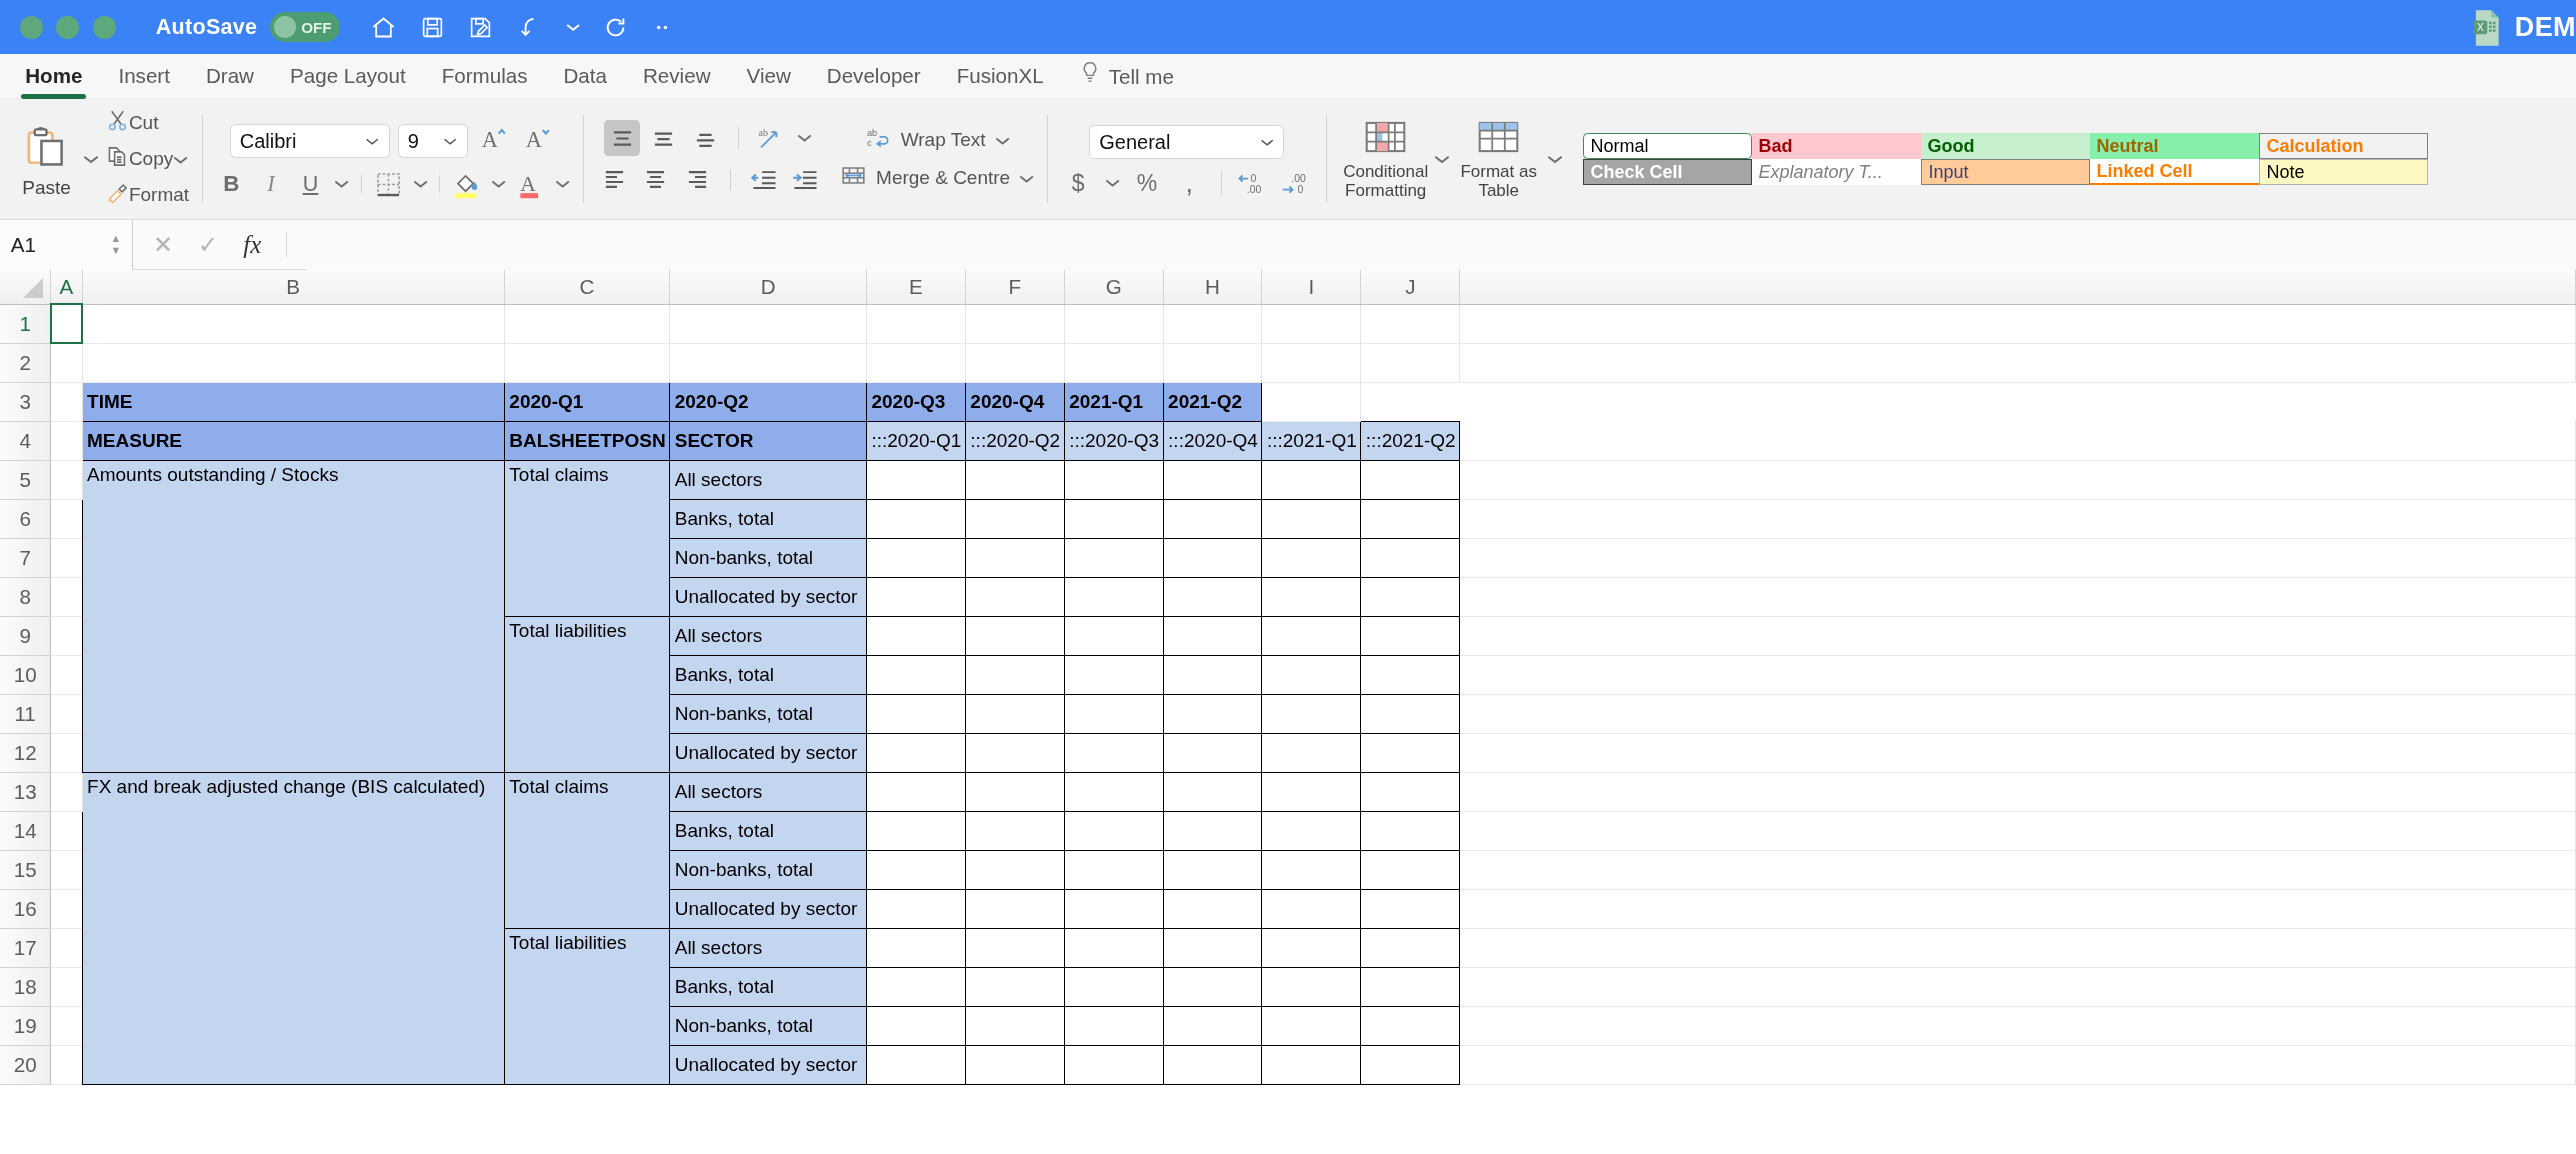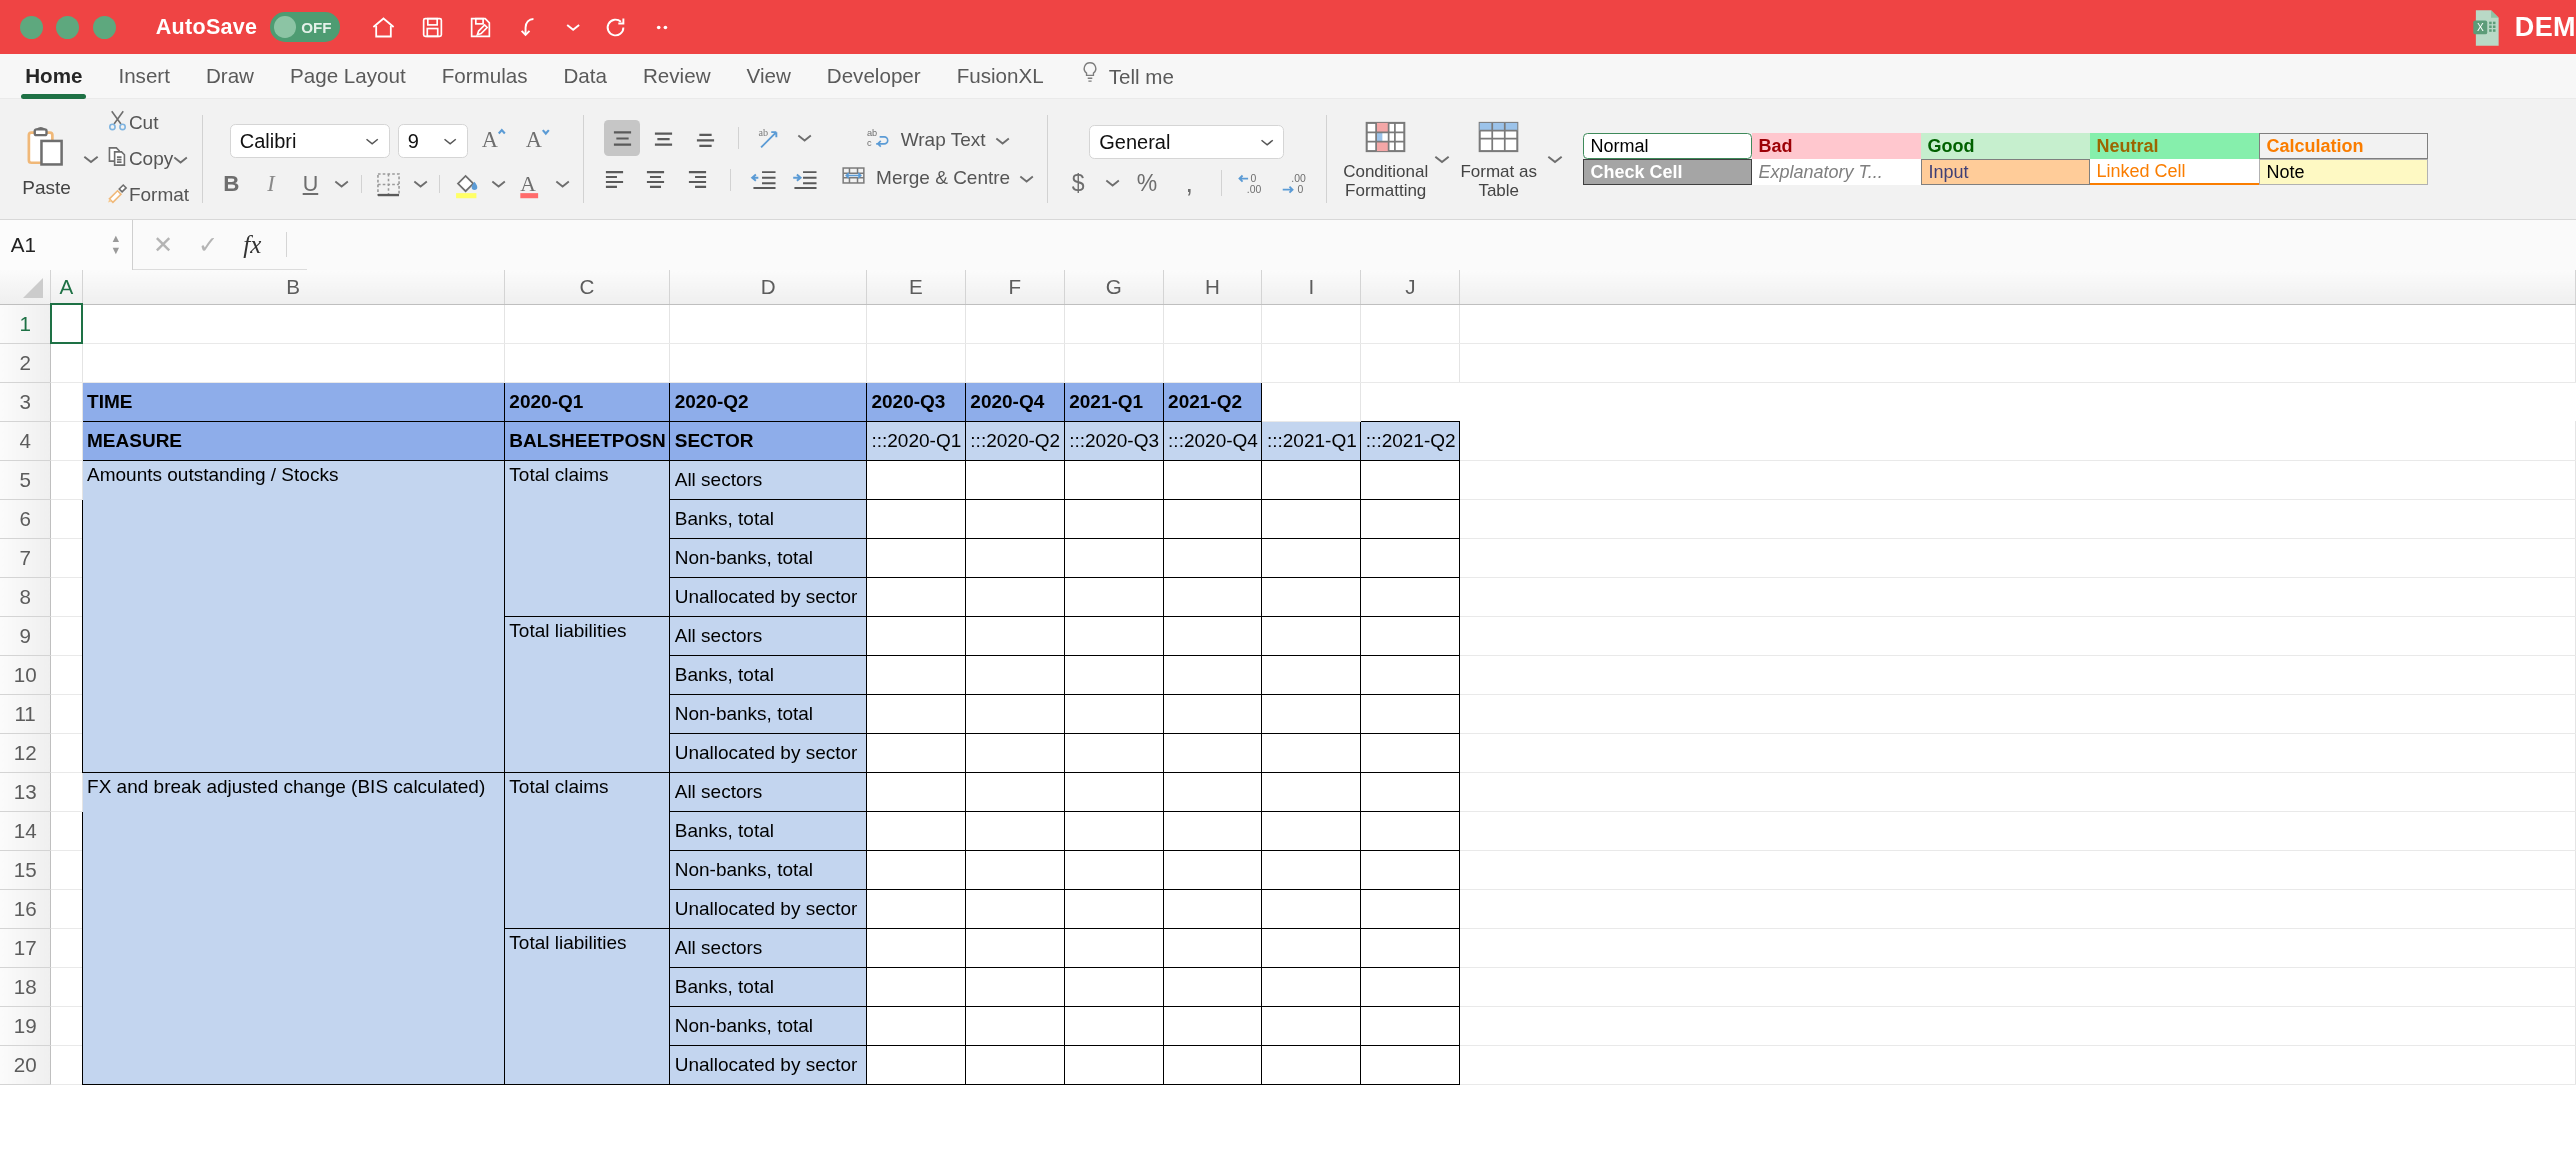--- a/index.html
+++ b/index.html
@@ -7,21 +7,21 @@
   html, body {
     width: 2576px; height: 1154px;
     overflow: hidden;
     font-family: "Liberation Sans", sans-serif;
     background: #ffffff;
   }
 
   
   .titlebar {
     height: 54px;
-    background: #ef4444;
+    background: #3b82f6;
     display: flex;
     align-items: center;
     padding: 0 20px;
     position: relative;
   }
   .traffic { display: flex; gap: 13.4px; align-items: center; }
   .traffic .dot {
     width: 23px; height: 23px; border-radius: 50%;
     background: #5ea87e;
   }
@@ -681,21 +681,21 @@
 
   <div class="gallery">
     <div class="gcell" style="background: rgb(255, 255, 255); color: rgb(0, 0, 0); border: 1.8px solid rgb(62, 138, 90); border-radius: 4.5px;">Normal</div>
     <div class="gcell" style="background: rgb(255, 199, 206); color: rgb(156, 0, 6); font-weight: bold;">Bad</div>
     <div class="gcell" style="background: rgb(198, 239, 206); color: rgb(0, 97, 0); font-weight: bold;">Good</div>
     <div class="gcell" style="background: #86efac; color: rgb(156, 101, 0); font-weight: bold;">Neutral</div>
     <div class="gcell" style="background: rgb(242, 242, 242); color: rgb(250, 125, 0); border: 1.8px solid rgb(127, 127, 127); font-weight: bold;">Calculation</div>
     <div class="gcell" style="background: rgb(165, 165, 165); color: rgb(255, 255, 255); border: 1.8px solid rgb(63, 63, 63); font-weight: bold;">Check Cell</div>
     <div class="gcell" style="background: rgb(255, 255, 255); color: rgb(127, 127, 127); font-style: italic;">Explanatory T...</div>
     <div class="gcell" style="background: rgb(255, 204, 153); color: rgb(63, 63, 118); border: 1.8px solid rgb(127, 127, 127);">Input</div>
-    <div class="gcell" style="background: rgb(255, 255, 255); color: rgb(250, 125, 0); border-bottom: 2.7px solid rgb(250, 125, 0); font-weight: normal;">Linked Cell</div>
+    <div class="gcell" style="background: rgb(255, 255, 255); color: rgb(250, 125, 0); border-bottom: 2.7px solid rgb(250, 125, 0); font-weight: bold;">Linked Cell</div>
     <div class="gcell" style="background: #fef9c3; color: rgb(0, 0, 0); border: 1.8px solid rgb(178, 178, 178);">Note</div>
   </div>
 </div>
 
 <div class="fbar">
   <div class="namebox">
     <span>A1</span>
     <span class="spin">
       <div>▲</div>
       <div>▼</div>

